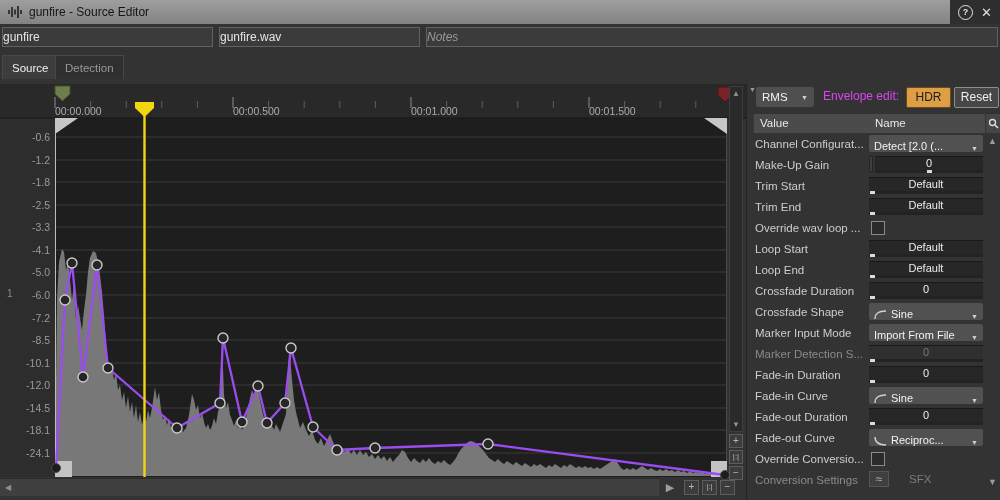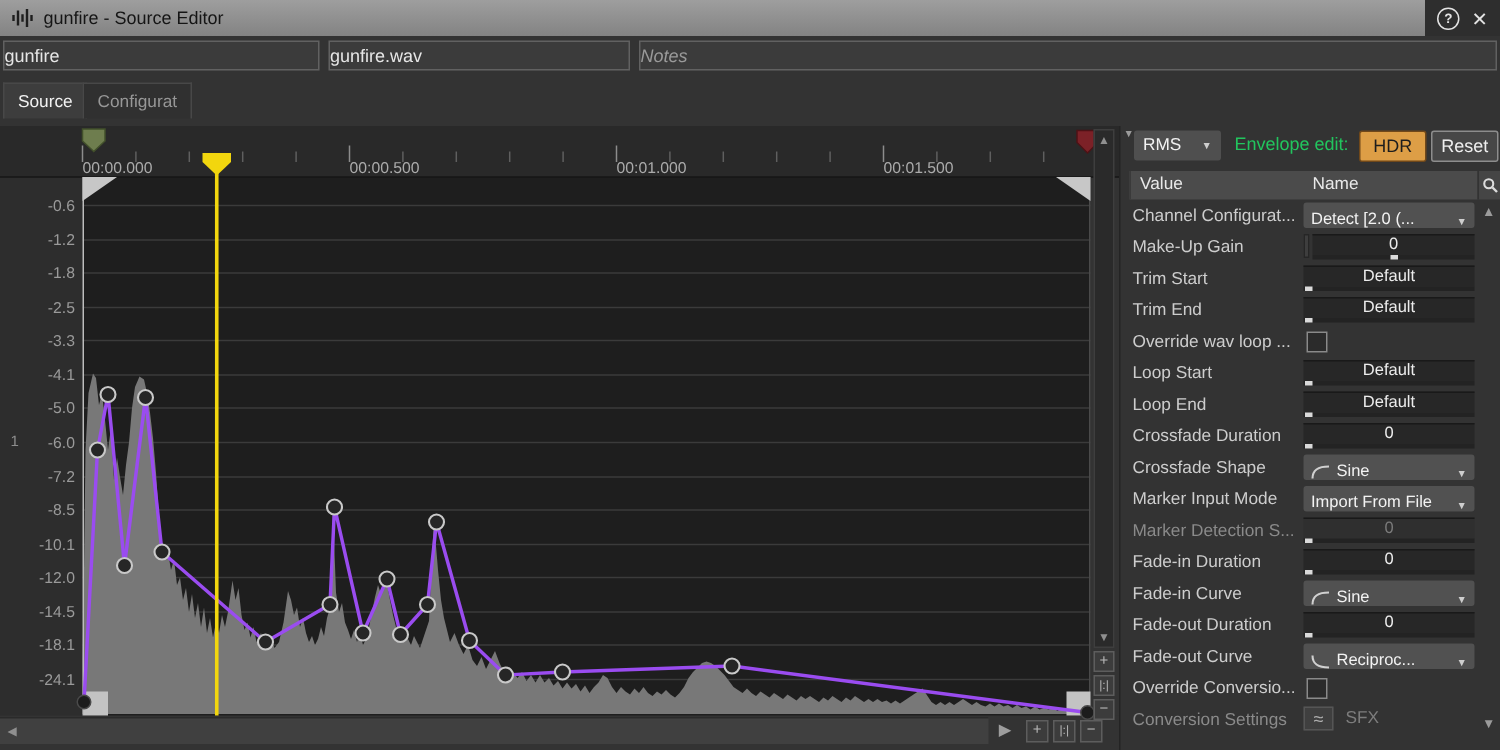--- a/index.html
+++ b/index.html
@@ -46,21 +46,21 @@
   #vz-out{left:729px;top:466px;width:14px;height:14px}
   .vscroll{position:absolute;left:729px;top:86px;width:14px;height:346px;background:#2a2a2a;border:1px solid #3e3e3e;box-sizing:border-box}
   .vs-up{position:absolute;left:0;top:2px;width:12px;text-align:center;color:#8f8f8f;font-size:8px}
   .vs-dn{position:absolute;left:0;bottom:2px;width:12px;text-align:center;color:#8f8f8f;font-size:8px}
 
   
   .props{position:absolute;left:746px;top:84px;width:254px;height:416px;background:#333;border-left:1px solid #242424;box-sizing:border-box}
   .collapse{position:absolute;left:2px;top:2px;color:#9b9b9b;font-size:7px}
   .rms-dd{position:absolute;left:9px;top:3px;width:58px;height:20px;background:#4f4f4f;border-radius:2px;display:flex;align-items:center;justify-content:space-between;padding:3px 6px;box-sizing:border-box;color:#f2f2f2;font-size:11.5px}
   .ddcaret{font-size:7px;color:#cecece}
-  .envlabel{position:absolute;left:76px;top:5px;color:#22c55e;font-size:12px}
+  .envlabel{position:absolute;left:76px;top:5px;color:#d946ef;font-size:12px}
   .hdr-btn{position:absolute;left:159px;top:3px;width:45px;height:21px;background:#dd9e46;border:1px solid #70481a;border-radius:2px;color:#1d1d1d;font-size:12px;text-align:center;line-height:19px;box-sizing:border-box}
   .reset-btn{position:absolute;left:207px;top:3px;width:45px;height:21px;background:#474747;border:1px solid #8d8d8d;border-radius:2px;color:#efefef;font-size:12px;text-align:center;line-height:19px;box-sizing:border-box}
 
   .thead{position:absolute;left:6px;top:30px;width:232px;height:19px;background:#4b4b4b;display:flex}
   .th{font-size:11.5px;color:#e9e9e9;line-height:19px;padding-left:6px;box-sizing:border-box}
   .th.name{width:116px}
   .th.value{width:116px;border-left:1px solid #3a3a3a}
   .magcell{position:absolute;left:238px;top:30px;width:15px;height:19px;background:#454545;border-left:1px solid #333;display:flex;align-items:center;justify-content:center}
   .s-up{position:absolute;left:238px;top:52px;width:15px;text-align:center;color:#9b9b9b;font-size:9px}
   .s-dn{position:absolute;left:238px;top:393px;width:15px;text-align:center;color:#9b9b9b;font-size:9px}
@@ -78,21 +78,21 @@
   .ifield{position:absolute;left:0;right:0;top:0;height:13px;background:#272727;border-top:1px solid #191919;color:#ececec;font-size:11px;text-align:center;line-height:13px}
   .ibox.dis .ifield{color:#7a7a7a;background:#2f2f2f}
   .itrack{position:absolute;left:0;right:0;bottom:0;height:3px;background:#232323}
   .imark{position:absolute;top:0;width:5px;height:3px;background:#dadada}
   .imark.left{left:1px}.imark.center{left:calc(50% - 2px)}
   .ispin{position:absolute;left:0;top:0;width:4px;height:16px;background:#3e3e3e;border:1px solid #262626;box-sizing:border-box}
   .ibox.spin .ifield,.ibox.spin .itrack{left:6px}
   .cb{position:absolute;left:2px;top:4px;width:12px;height:12px;background:#2b2b2b;border:1px solid #8a8a8a}
   .ref{position:absolute;left:0;top:2px;display:flex;align-items:center}
   .ricon{width:20px;height:16px;background:#3f3f3f;border:1px solid #555;color:#aeaeae;font-size:12px;text-align:center;line-height:14px;box-sizing:border-box}
-  .rtext{margin-left:8px;color:#7d7d7d;font-size:11.5px}
+  .rtext{margin-left:20px;color:#7d7d7d;font-size:11.5px}
 </style>
 </head>
 <body>
 
 <div id="app">
 
   <div class="titlebar">
     <svg class="app-icon" width="16" height="16" viewBox="0 0 16 16">
       <g stroke="#1e1e1e" stroke-width="1.6">
         <line x1="2" y1="6" x2="2" y2="10"></line>
@@ -110,21 +110,21 @@
   </div>
 
   <div class="fields">
     <input class="field" id="field-name" value="gunfire" style="">
     <input class="field" id="field-file" value="gunfire.wav" style="">
     <input class="field" id="field-notes" placeholder="Notes" style="">
   </div>
 
   <div class="tabs">
     <div class="tab active" id="tab-source">Source</div>
-    <div class="tab" id="tab-conversion">Configurat</div>
+    <div class="tab" id="tab-conversion">Detection</div>
     <div class="viewbtn active" id="vb1">
       <div class="vb-rect" style="width:13px;height:9px"></div>
     </div>
     <div class="viewbtn" id="vb2">
       <div class="vb-rect" style="width:5px;height:12px"></div>
       <div class="vb-rect" style="width:5px;height:12px"></div>
     </div>
     <div class="viewbtn" id="vb3">
       <div class="vb-rect" style="width:12px;height:4px;margin-bottom:2px"></div>
       <div class="vb-rect" style="width:12px;height:4px"></div>

